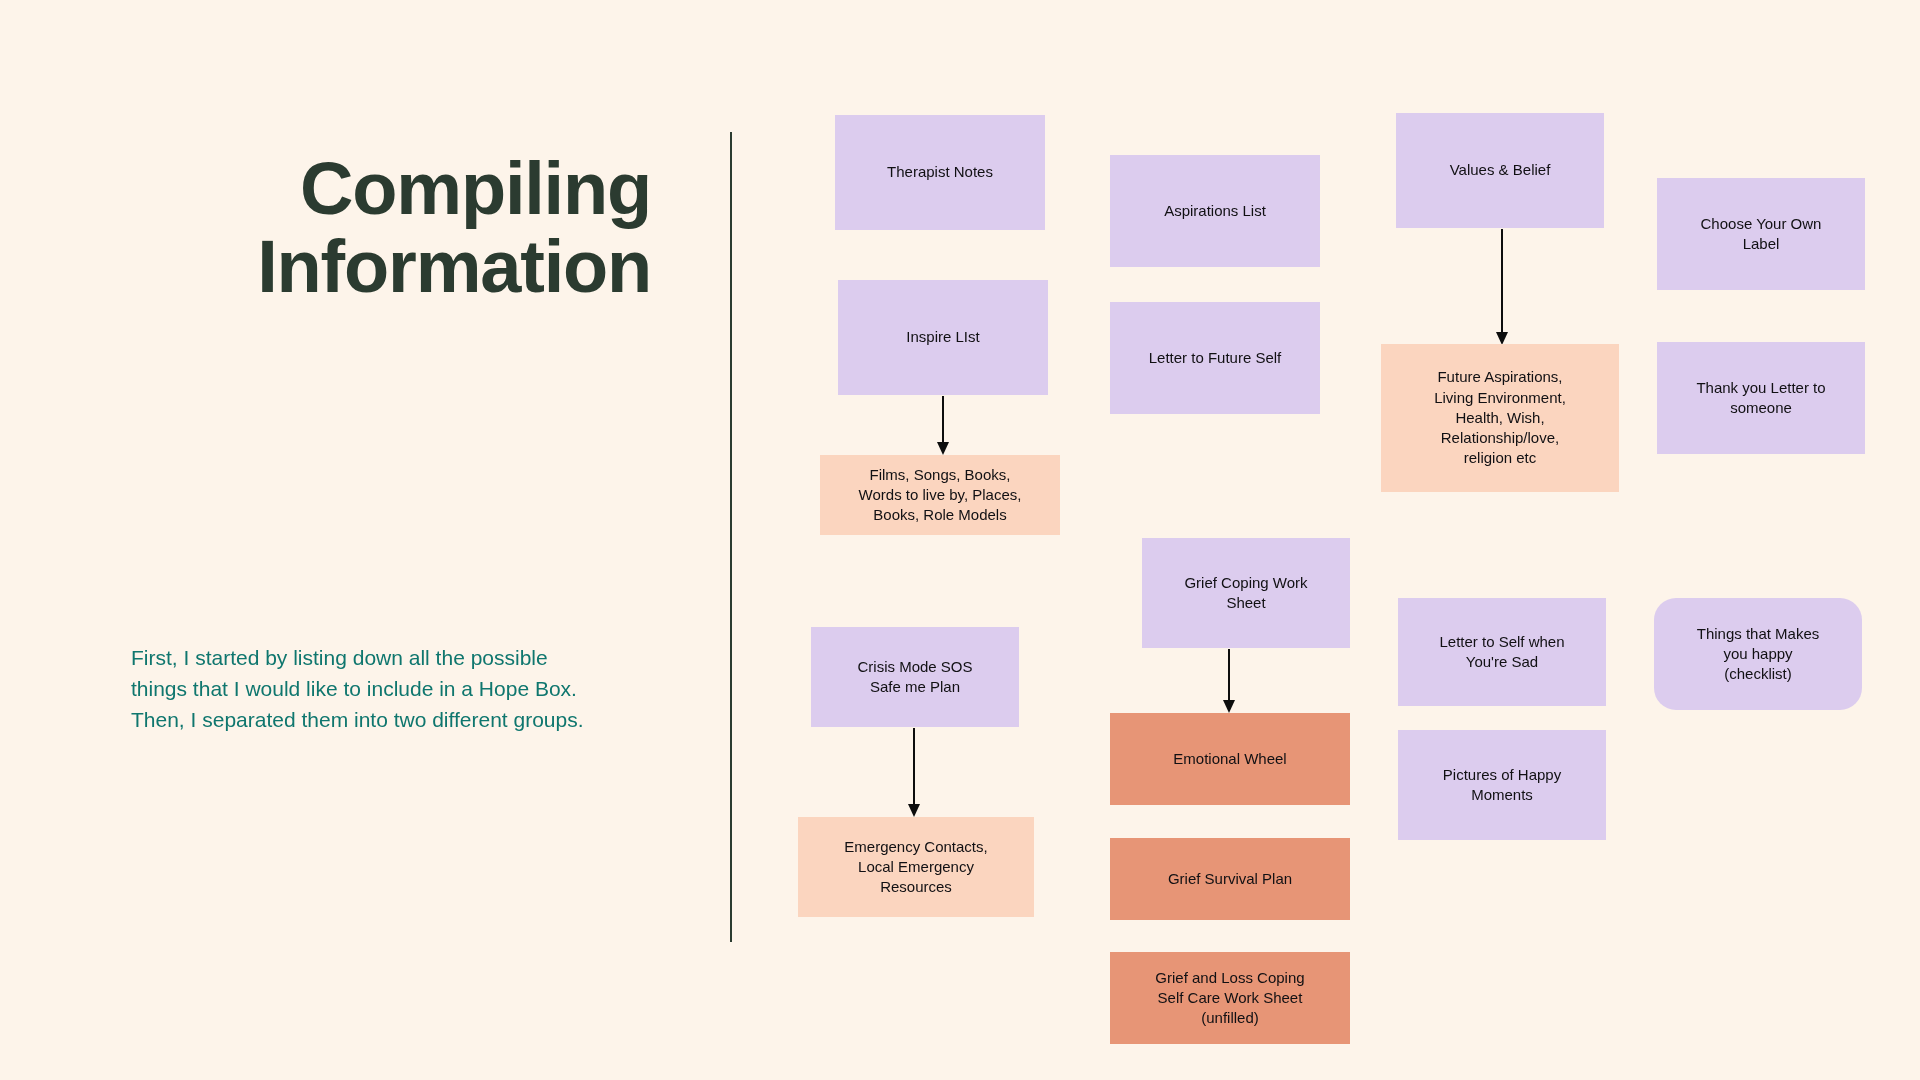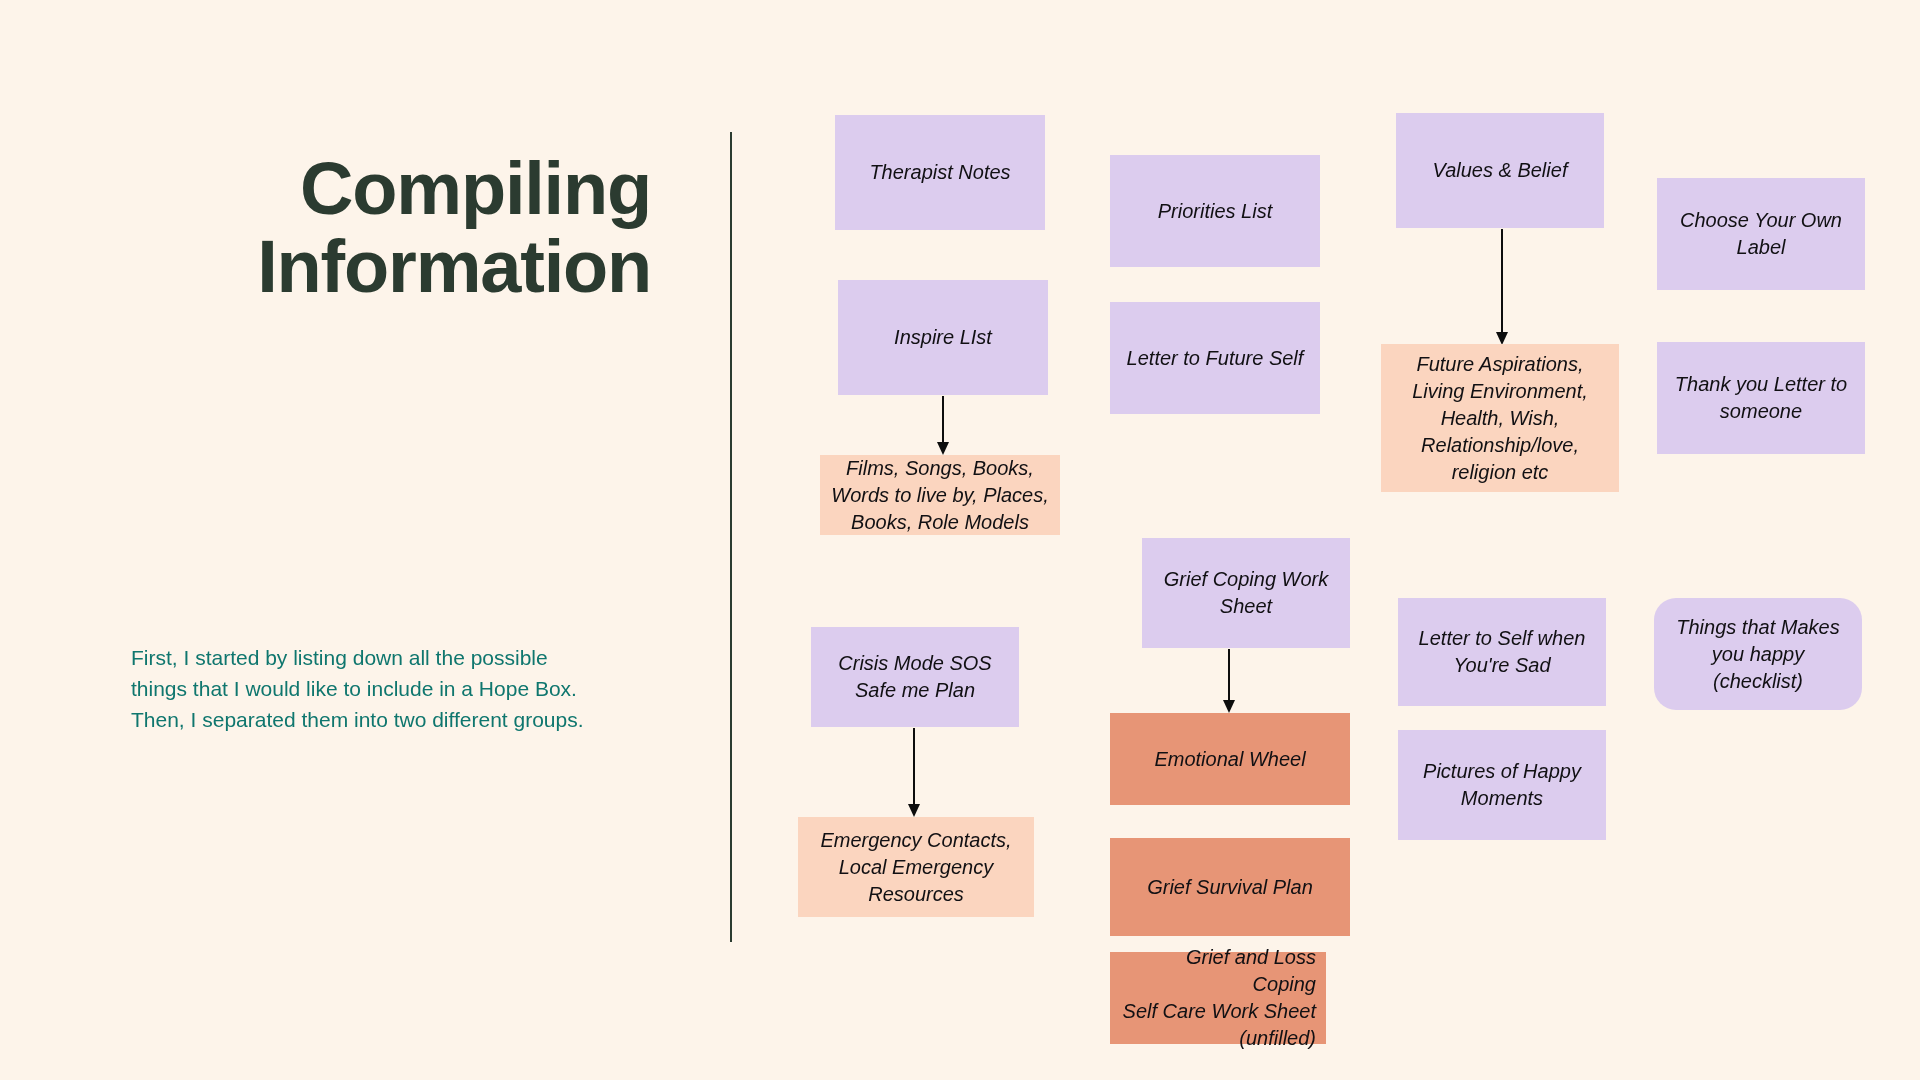--- a/index.html
+++ b/index.html
@@ -48,25 +48,24 @@
   
   #diagram { position:absolute; left:0; top:0; width:1920px; height:1080px; }
 
   .node {
     position:absolute;
     display:flex;
     align-items:center;
     justify-content:center;
     text-align:center;
     color:#111013;
-    font-size:20px;
+    font-size:15px;
     line-height:1.35;
     padding:0 10px;
     white-space:pre-line;
-    font-style:italic;
   }
   .node.lilac  { background:#DCCCEE; }
   .node.peach  { background:#FBD5BF; }
   .node.salmon { background:#E79576; }
 
   
   .connector { position:absolute; }
   .connector .stem {
     position:absolute; left:0; top:0;
     width:2.4px;
@@ -115,27 +114,27 @@
       <div class="node lilac" style="left: 835px; top: 115px; width: 210px; height: 115px;">Therapist Notes</div>
       <div class="node lilac" style="left: 838px; top: 280px; width: 210px; height: 115px;">Inspire LIst</div>
       <div class="node peach" style="left: 820px; top: 455px; width: 240px; height: 80px;">Films, Songs, Books,
 Words to live by, Places,
 Books, Role Models</div>
       <div class="node lilac" style="left: 811px; top: 627px; width: 208px; height: 100px;">Crisis Mode SOS
 Safe me Plan</div>
       <div class="node peach" style="left: 798px; top: 817px; width: 236px; height: 100px;">Emergency Contacts,
 Local Emergency
 Resources</div>
-      <div class="node lilac" style="left: 1110px; top: 155px; width: 210px; height: 112px;">Priorities List</div>
+      <div class="node lilac" style="left: 1110px; top: 155px; width: 210px; height: 112px;">Aspirations List</div>
       <div class="node lilac" style="left: 1110px; top: 302px; width: 210px; height: 112px;">Letter to Future Self</div>
       <div class="node lilac" style="left: 1122px; top: 538px; width: 208px; height: 110px; margin-left: 20px;">Grief Coping Work
 Sheet</div>
       <div class="node salmon" style="left: 1110px; top: 713px; width: 240px; height: 92px;">Emotional Wheel</div>
-      <div class="node salmon" style="left: 1110px; top: 838px; width: 240px; height: 98px;">Grief Survival Plan</div>
-      <div class="node salmon" style="left: 1110px; top: 952px; width: 216px; height: 92px; text-align: right;">Grief and Loss Coping
+      <div class="node salmon" style="left: 1110px; top: 838px; width: 240px; height: 82px;">Grief Survival Plan</div>
+      <div class="node salmon" style="left: 1110px; top: 952px; width: 240px; height: 92px;">Grief and Loss Coping
 Self Care Work Sheet
 (unfilled)</div>
       <div class="node lilac" style="left: 1396px; top: 113px; width: 208px; height: 115px;">Values &amp; Belief</div>
       <div class="node peach" style="left: 1381px; top: 344px; width: 238px; height: 148px;">Future Aspirations,
 Living Environment,
 Health, Wish,
 Relationship/love,
 religion etc</div>
       <div class="node lilac" style="left: 1398px; top: 598px; width: 208px; height: 108px;">Letter to Self when
 You're Sad</div>

